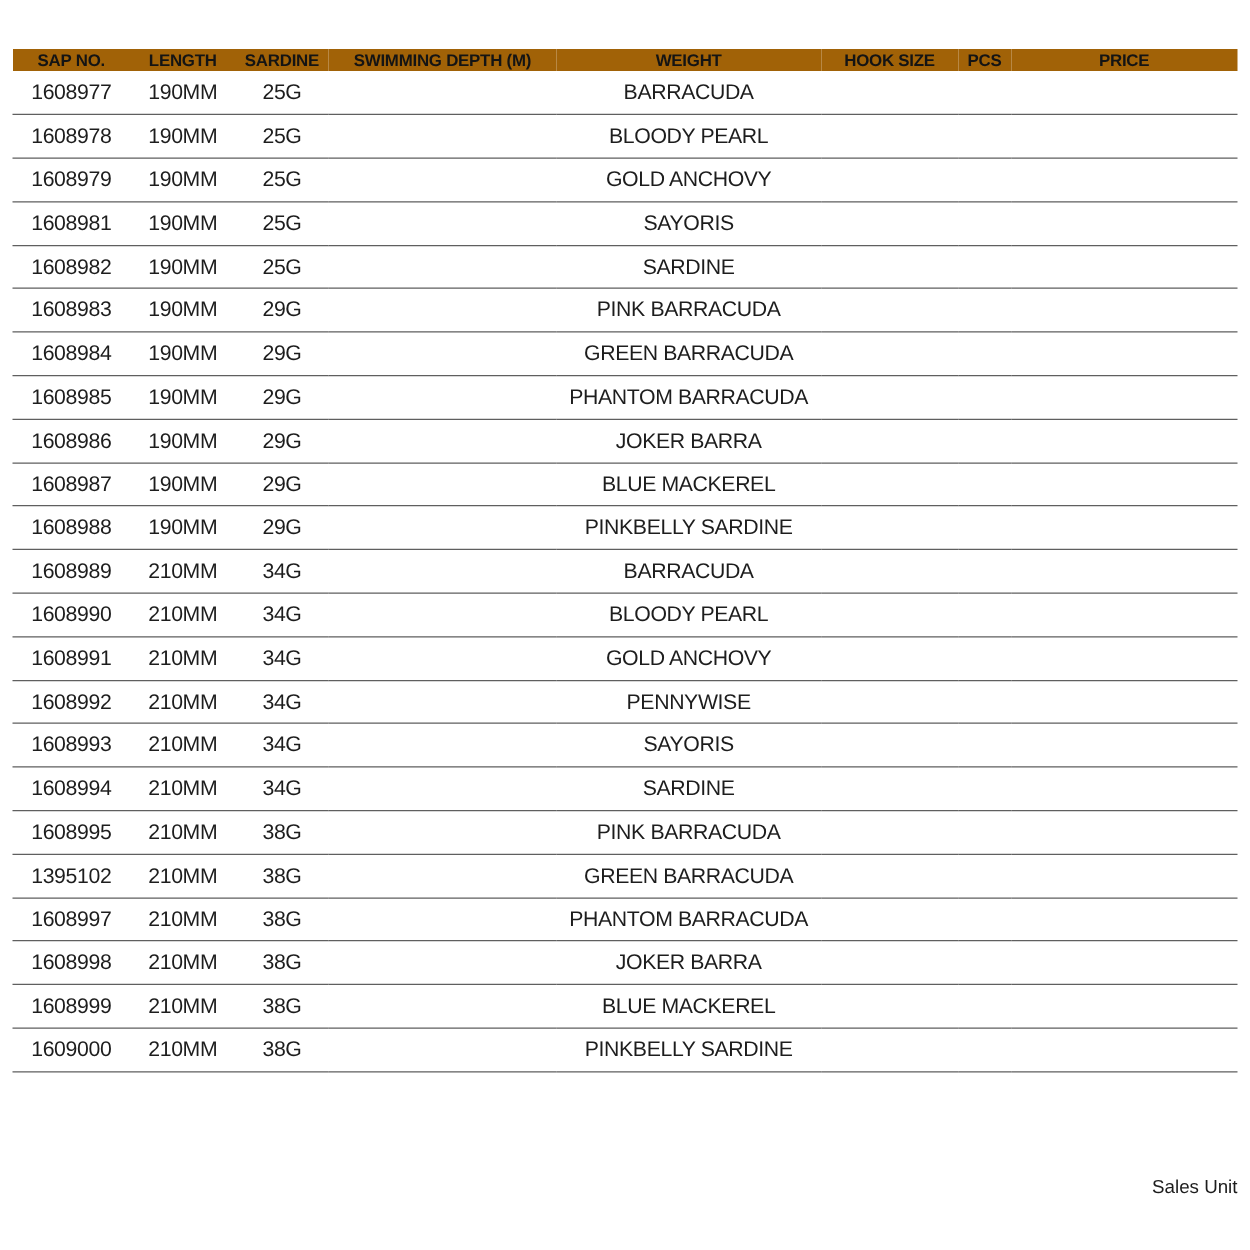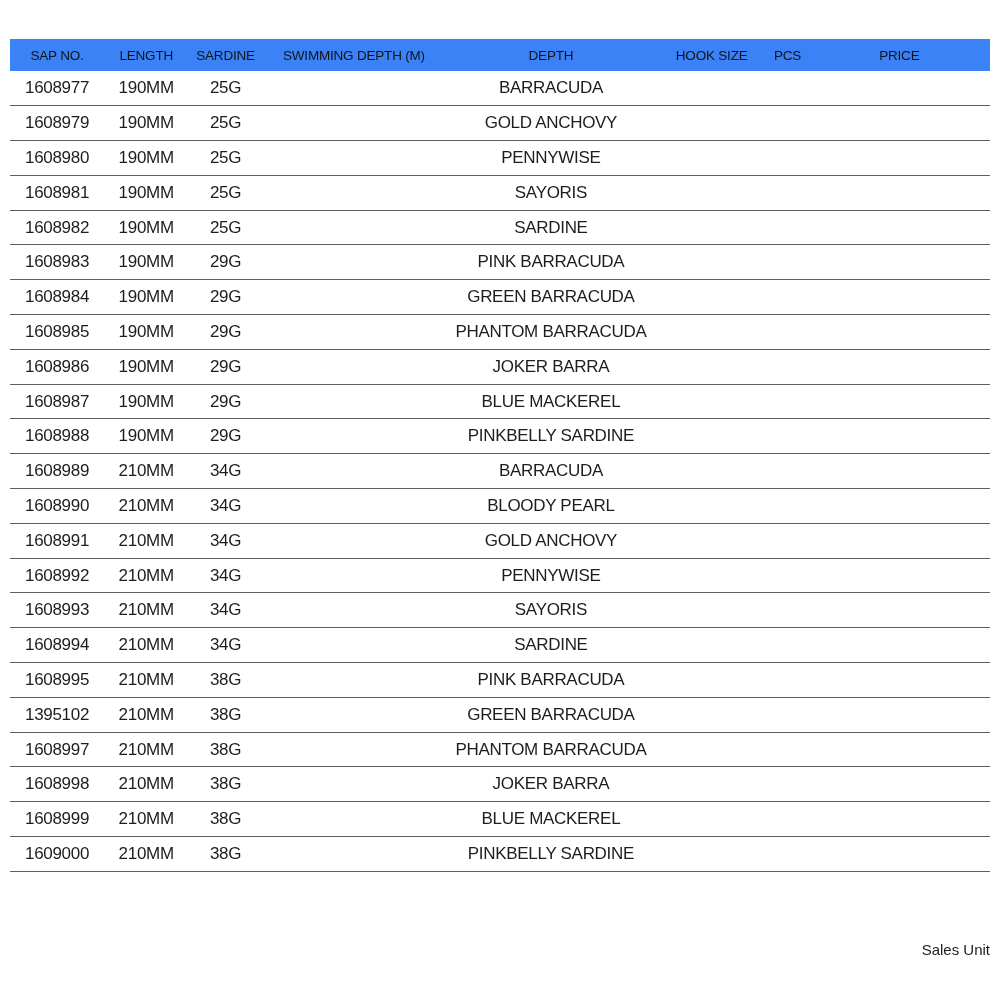--- a/index.html
+++ b/index.html
@@ -24,24 +24,24 @@
   }
   table.spec-table col.c-sap      { width: 9.6%; }
   table.spec-table col.c-length   { width: 8.6%; }
   table.spec-table col.c-weight   { width: 7.6%; }
   table.spec-table col.c-depth    { width: 18.6%; }
   table.spec-table col.c-color    { width: 21.6%; }
   table.spec-table col.c-hook     { width: 11.2%; }
   table.spec-table col.c-pcs      { width: 4.3%; }
   table.spec-table col.c-price    { width: 18.5%; }
   thead th {
-    background: #3b82f6;
-    height: 32px;
+    background: #a16207;
+    height: 18px;
     font-size: 13.5px;
-    font-weight: normal;
+    font-weight: bold;
     letter-spacing: -0.2px;
     color: #141414;
     text-align: center;
     vertical-align: middle;
     white-space: nowrap;
     overflow: hidden;
   }
   tbody td {
     height: 34.8px;
     border-bottom: 1px solid #5f5f5f;
@@ -77,53 +77,53 @@
         <col class="c-hook">
         <col class="c-pcs">
         <col class="c-price">
     </colgroup>
     <thead>
       <tr>
         <th>SAP NO.</th>
         <th>LENGTH</th>
         <th>SARDINE</th>
         <th>SWIMMING DEPTH (M)</th>
-        <th>DEPTH</th>
+        <th>WEIGHT</th>
         <th>HOOK SIZE</th>
         <th>PCS</th>
         <th>PRICE</th>
       </tr>
     </thead>
     <tbody>
         <tr>
           <td>1608977</td>
           <td>190MM</td>
           <td>25G</td>
           <td></td>
           <td>BARRACUDA</td>
           <td></td>
           <td></td>
           <td></td>
         </tr>
         <tr>
+          <td>1608978</td>
+          <td>190MM</td>
+          <td>25G</td>
+          <td></td>
+          <td>BLOODY PEARL</td>
+          <td></td>
+          <td></td>
+          <td></td>
+        </tr>
+        <tr>
           <td>1608979</td>
           <td>190MM</td>
           <td>25G</td>
           <td></td>
           <td>GOLD ANCHOVY</td>
-          <td></td>
-          <td></td>
-          <td></td>
-        </tr>
-        <tr>
-          <td>1608980</td>
-          <td>190MM</td>
-          <td>25G</td>
-          <td></td>
-          <td>PENNYWISE</td>
           <td></td>
           <td></td>
           <td></td>
         </tr>
         <tr>
           <td>1608981</td>
           <td>190MM</td>
           <td>25G</td>
           <td></td>
           <td>SAYORIS</td>

